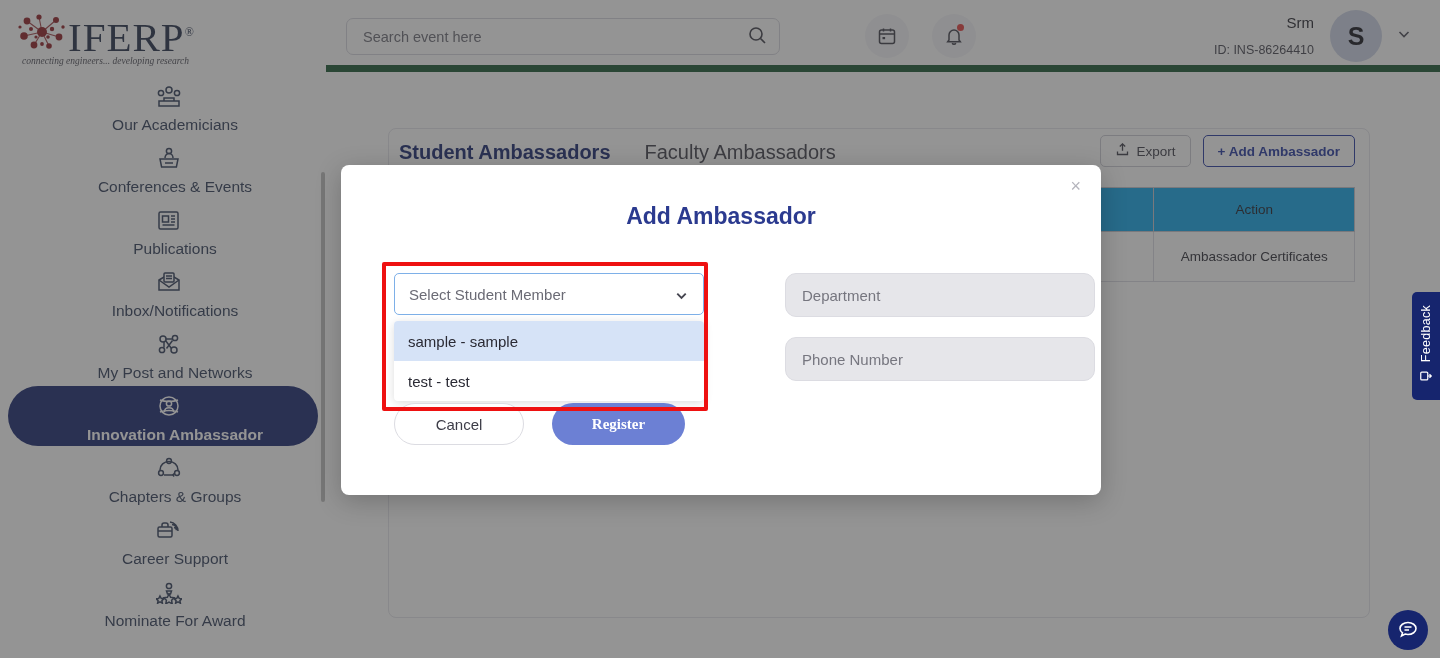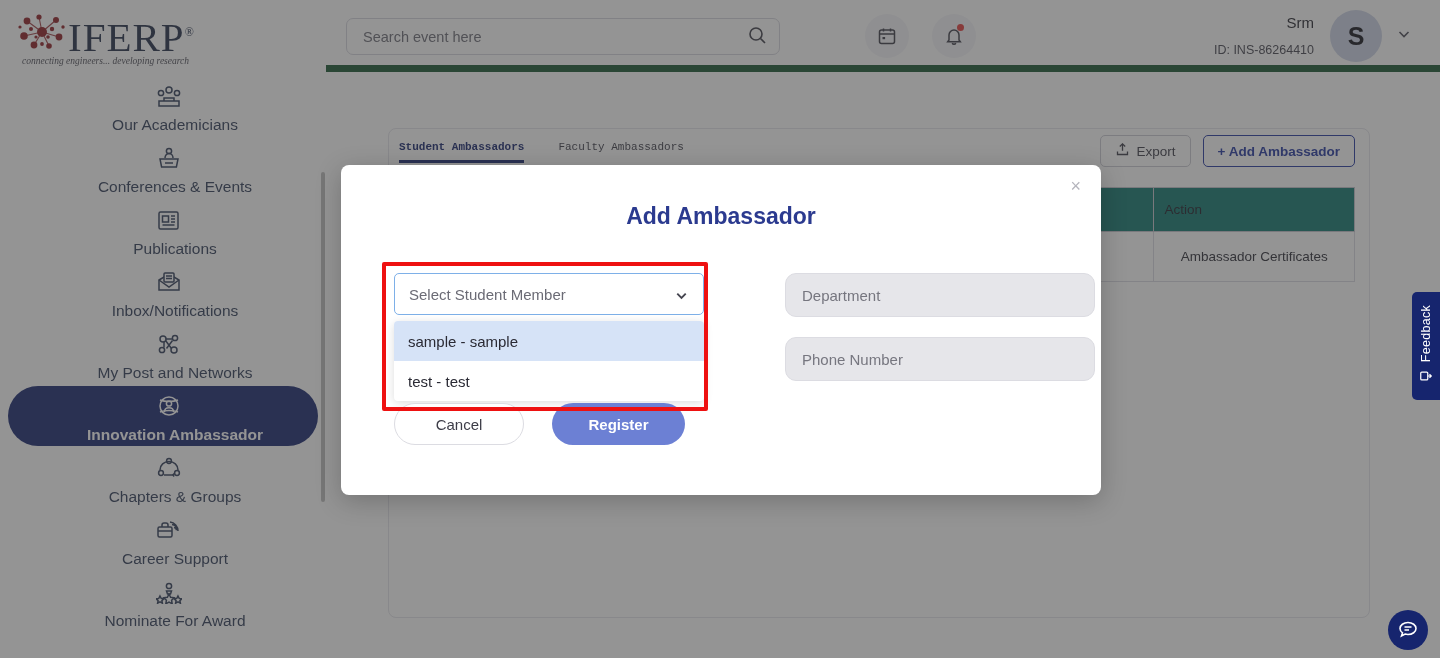--- a/index.html
+++ b/index.html
@@ -93,36 +93,36 @@
   
   #page {
     position: absolute; left: 326px; top: 72px; right: 0; bottom: 0;
     background: #ffffff; padding: 0;
   }
   #card {
     position: absolute; left: 62px; top: 56px; right: 70px; bottom: 40px;
     background: #ffffff; border: 1px solid #e4e4ea; border-radius: 8px;
   }
   #tabs { position: absolute; left: 10px; top: 12px; display: flex; gap: 34px; }
-  .tab { font-size: 11px; color: #3c3c48; padding-bottom: 7px; cursor: pointer; white-space: nowrap; font-family: Liberation Mono, monospace; }
+  .tab { font-size: 20px; color: #3c3c48; padding-bottom: 7px; cursor: pointer; white-space: nowrap; }
   .tab.active { color: #16256e; font-weight: bold; border-bottom: 3px solid #16256e; }
   #card-actions { position: absolute; right: 14px; top: 6px; display: flex; gap: 12px; }
   #export-btn {
     display: flex; align-items: center; gap: 7px;
     height: 32px; padding: 0 14px; border: 1px solid #c9c9d2; border-radius: 5px;
     background: #fff; font-size: 13.5px; color: #3a3a46; cursor: pointer;
   }
   #add-ambassador-btn {
     height: 32px; padding: 0 14px; border: 1px solid #2236a0; border-radius: 5px;
     background: #fff; font-size: 13.5px; color: #2236a0; font-weight: bold; cursor: pointer;
   }
   #tbl { position: absolute; left: 10px; right: 14px; top: 58px; border-collapse: collapse; width: calc(100% - 24px); }
   #tbl th {
-    background: #0f766e; color: #1a1a24; font-size: 13.5px; font-weight: normal;
-    padding: 14px 10px; border: 1px solid #c3c3cd; text-align: left;
+    background: #0ea5e9; color: #1a1a24; font-size: 13.5px; font-weight: normal;
+    padding: 14px 10px; border: 1px solid #c3c3cd; text-align: center;
   }
   #tbl td {
     font-size: 13.5px; color: #2a2a34; padding: 10px; border: 1px solid #dadae2;
     text-align: center; height: 50px;
   }
 
   
   #feedback-tab {
     position: absolute; right: 0; top: 292px; width: 28px; height: 108px;
     background: #16256e; border-radius: 5px 0 0 5px;
@@ -194,21 +194,21 @@
 
   #btn-row { position: absolute; left: 53px; top: 238px; display: flex; gap: 28px; }
   #cancel-btn {
     width: 130px; height: 42px; border-radius: 21px; border: 1px solid #dcdce2;
     background: #fff; font-size: 15px; color: #3d3d48; cursor: pointer;
     font-family: "Liberation Sans", sans-serif;
   }
   #register-btn {
     width: 133px; height: 42px; border-radius: 21px; border: none;
     background: #6c80d4; font-size: 15px; color: #ffffff; font-weight: bold;
-    cursor: pointer; font-family: Liberation Sans, sans-serif;
+    cursor: pointer; font-family: Liberation Serif, serif;
   }
 </style>
 </head>
 <body>
 
 <div id="root">
 
   <div id="app">
 
     <aside id="sidebar">

